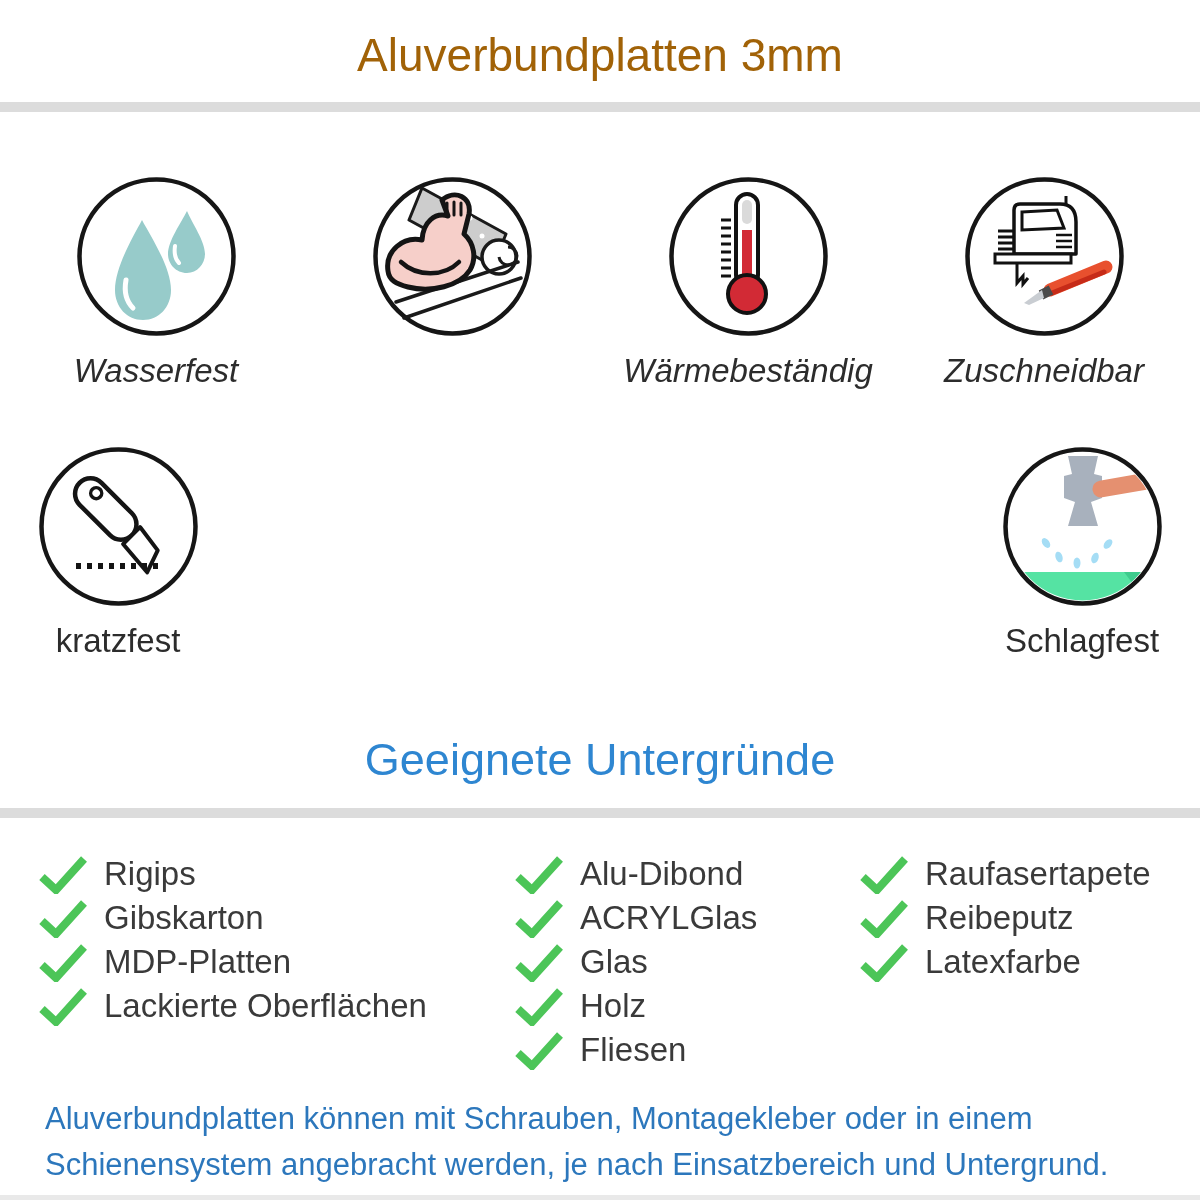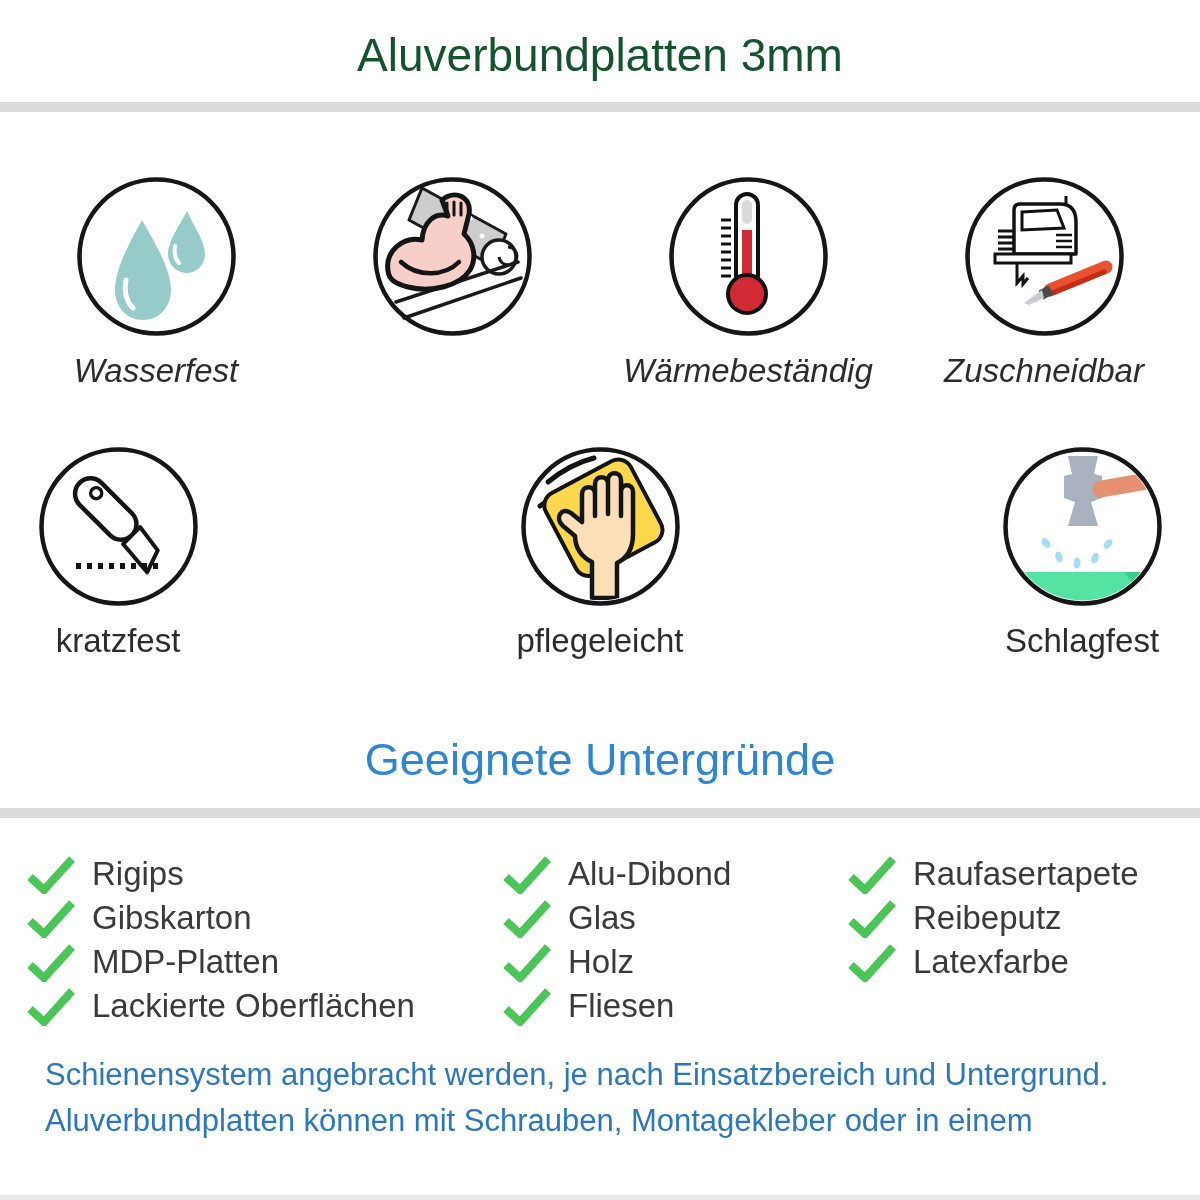--- a/index.html
+++ b/index.html
@@ -1,28 +1,28 @@
 <!DOCTYPE html>
 <html><head>
 <meta charset="utf-8">
 <style>
   html,body{margin:0;padding:0;background:#fff;}
   .page{width:1200px;height:1200px;position:relative;overflow:hidden;background:#fff;
         font-family:"Liberation Sans",sans-serif;}
-  .title1{margin:0;padding-top:28px;text-align:center;font-size:46px;font-weight:400;color:#14532d;}
+  .title1{margin:0;padding-top:28px;text-align:center;font-size:46px;font-weight:400;color:#a16207;}
   .divider{height:10px;background:#dcdcdc;}
   .d1{margin-top:20px;}
   .features-row1{display:flex;justify-content:space-between;padding:0 38px;margin-top:62px;font-style:italic;}
   .features-row2{display:flex;justify-content:space-between;gap:62px;margin-top:54px;}
   .card{width:236px;display:flex;flex-direction:column;align-items:center;}
   .card svg{display:block;}
   .card-label{margin-top:13px;font-size:33px;color:#2c2c2c;white-space:nowrap;}
   .title2{margin:74px 0 4px 0;text-align:center;font-size:45px;font-weight:400;color:#2e86d1;}
   .d2{margin-top:22px;}
-  .substrates{display:flex;margin-top:34px;padding-left:24px;}
+  .substrates{display:flex;margin-top:34px;padding-left:36px;}
   .col{display:flex;flex-direction:column;}
   .col1{width:476px;}
   .col2{width:345px;}
   .col3{flex:1;}
   .check-item{display:flex;align-items:center;height:44px;}
   .check-item svg{width:54px;height:40px;flex:none;}
   .check-label{margin-left:14px;font-size:33px;color:#3a3a3a;white-space:nowrap;}
   .footer-note{margin:24px 0 0 45px;font-size:31px;line-height:46px;color:#2c77bc;}
   .bottom-bar{position:absolute;left:0;right:0;bottom:0;height:5px;background:#e9e9e9;}
 </style>
@@ -112,42 +112,20 @@
             <rect x="28" y="60" width="74" height="31" rx="15.5" fill="#fff" stroke="#141414" stroke-width="4.5"></rect>
             <circle cx="47" cy="71" r="5.5" fill="#fff" stroke="#141414" stroke-width="3.5"></circle>
             <path d="M102 64 L131 68 L139 91 L102 88 Z" fill="#fff" stroke="#141414" stroke-width="4" stroke-linejoin="round"></path>
           </g>
           <path d="M40 122 H122" stroke="#141414" stroke-width="6" stroke-dasharray="5 6"></path>
         </svg>
       </span>
       <span class="card-label">kratzfest</span>
     </div>
 
-    <div class="card">
-      <span>
-        <svg viewBox="0 0 165 165" width="165" height="165">
-          <defs>
-              <clipPath id="clip-hand">
-                <circle cx="82.5" cy="82.5" r="74"></circle>
-              </clipPath>
-            </defs>
-          <circle cx="82.5" cy="82.5" r="77" fill="#fff"></circle>
-          <g clip-path="url(#clip-hand)">
-            <path d="M30 38 Q52 20 76 14" stroke="#141414" stroke-width="5" fill="none" stroke-linecap="round"></path>
-            <path d="M22 62 L36 52" stroke="#141414" stroke-width="5" stroke-linecap="round"></path>
-            <g transform="rotate(-28 85 75)">
-              <rect x="38" y="28" width="96" height="92" rx="14" fill="#fbd74b" stroke="#141414" stroke-width="4"></rect>
-            </g>
-            <path d="M74 154 L74 118 C63 113 57 103 57 92 L45 82 C36 74 44 62 53 69 L64 78 L64 50 C64 41 77 41 77 50 L77 72 L77 40 C77 31 90 31 90 40 L90 70 L90 36 C90 27 103 27 103 36 L103 72 L103 48 C103 39 115 39 115 48 L115 90 C115 104 109 114 99 119 L99 154 Z" fill="#fbdfb6" stroke="#141414" stroke-width="4.5" stroke-linejoin="round"></path>
-          </g>
-          <circle cx="82.5" cy="82.5" r="77" fill="none" stroke="#161616" stroke-width="4.5"></circle>
-        </svg>
-      </span>
-      <span class="card-label">pflegeleicht</span>
-    </div>
 
     <div class="card">
       <span>
         <svg viewBox="0 0 165 165" width="165" height="165">
           <defs>
               <clipPath id="clip-hammer">
                 <circle cx="82.5" cy="82.5" r="74"></circle>
               </clipPath>
             </defs>
           <circle cx="82.5" cy="82.5" r="77" fill="#fff"></circle>
@@ -204,20 +182,26 @@
       <div class="check-item">
         <svg viewBox="0 0 52 40">
             <path d="M5 23 L19 36 L47 5" fill="none" stroke="#4cc558" stroke-width="8"></path>
           </svg>
         <span class="check-label">Alu-Dibond</span>
       </div>
       <div class="check-item">
         <svg viewBox="0 0 52 40">
             <path d="M5 23 L19 36 L47 5" fill="none" stroke="#4cc558" stroke-width="8"></path>
           </svg>
+        <span class="check-label">ACRYLGlas</span>
+      </div>
+      <div class="check-item">
+        <svg viewBox="0 0 52 40">
+            <path d="M5 23 L19 36 L47 5" fill="none" stroke="#4cc558" stroke-width="8"></path>
+          </svg>
         <span class="check-label">Glas</span>
       </div>
       <div class="check-item">
         <svg viewBox="0 0 52 40">
             <path d="M5 23 L19 36 L47 5" fill="none" stroke="#4cc558" stroke-width="8"></path>
           </svg>
         <span class="check-label">Holz</span>
       </div>
       <div class="check-item">
         <svg viewBox="0 0 52 40">
@@ -243,18 +227,18 @@
       <div class="check-item">
         <svg viewBox="0 0 52 40">
             <path d="M5 23 L19 36 L47 5" fill="none" stroke="#4cc558" stroke-width="8"></path>
           </svg>
         <span class="check-label">Latexfarbe</span>
       </div>
     </div>
   </div>
 
   <div class="footer-note">
+    <div>Aluverbundplatten können mit Schrauben, Montagekleber oder in einem</div>
     <div>Schienensystem angebracht werden, je nach Einsatzbereich und Untergrund.</div>
-    <div>Aluverbundplatten können mit Schrauben, Montagekleber oder in einem</div>
   </div>
 
   <div class="bottom-bar"></div>
 </div>
 
 </body></html>

